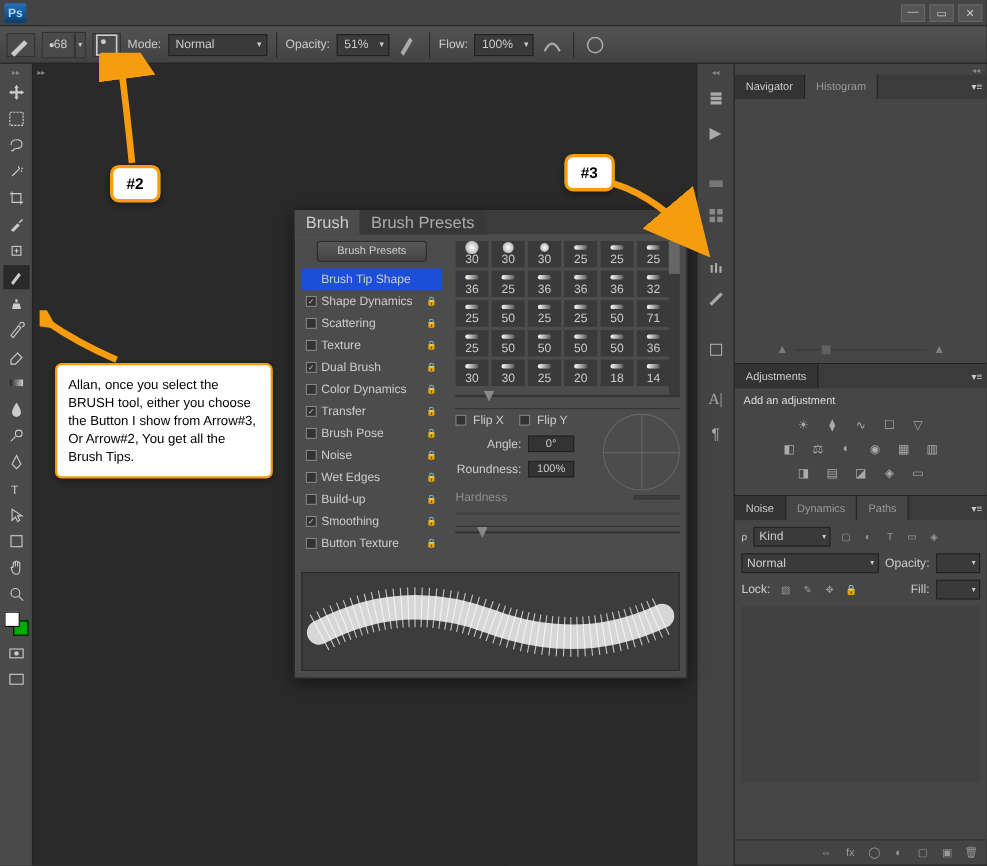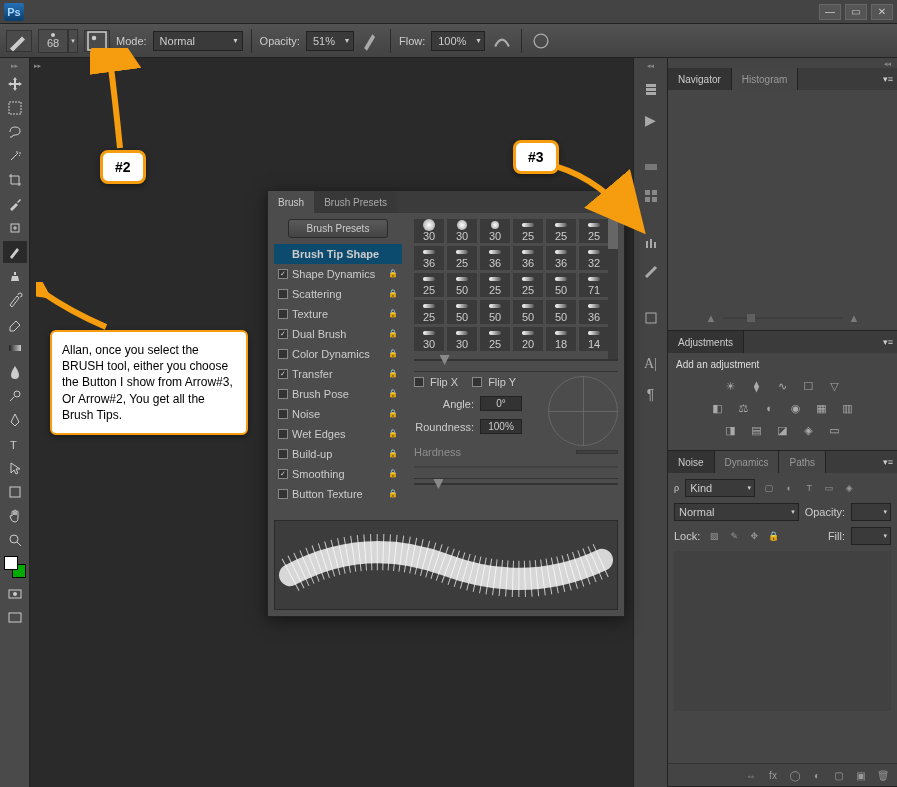--- a/index.html
+++ b/index.html
@@ -4,21 +4,21 @@
 <style>
 * { margin: 0; padding: 0; box-sizing: border-box; font-family: Tahoma, Arial, sans-serif; font-size: 11px; color: #ccc; }
 body { background: #333; width: 897px; height: 787px; overflow: hidden; position: relative; }
 .menubar { background: #444; height: 24px; display: flex; align-items: center; padding: 0 4px; border-bottom: 1px solid #222; }
 .ps-logo { width: 20px; height: 18px; background: linear-gradient(180deg,#2471b8,#0b3d6b); border-radius: 2px; display: flex; align-items: center; justify-content: center; color: #a8d7ff; font-weight: bold; font-size: 11px; margin-right: 10px; }
 .menu-item { padding: 4px 8px; cursor: default; }
 .win-controls { margin-left: auto; display: flex; gap: 4px; }
 .win-btn { width: 22px; height: 16px; background: #555; border: 1px solid #666; display:flex;align-items:center;justify-content:center; font-size:10px; }
 .optionsbar { background: linear-gradient(180deg,#535353,#424242); height: 34px; display: flex; align-items: center; padding: 0 6px; border-bottom: 1px solid #222; gap: 6px; }
 .ob-tool { width: 26px; height: 22px; background: #4a4a4a; border:1px solid #333; display:flex;align-items:center;justify-content:center; }
-.ob-brush-sz { width:30px; height:24px; background:#4a4a4a; border:1px solid #333; display:flex; flex-direction:column; align-items:center; justify-content:center; font-size:8px; position:relative;}
+.ob-brush-sz { width:30px; height:24px; background:#4a4a4a; border:1px solid #333; display:flex; flex-direction:row; align-items:center; justify-content:center; font-size:8px; position:relative;}
 .ob-brush-dot { width:4px; height:4px; background:#ccc; border-radius:50%; }
 .ob-arrow { width:10px; height:24px; background:#4a4a4a; border:1px solid #333; display:flex;align-items:center;justify-content:center; font-size:7px;}
 .ob-label { font-size:11px; }
 .ob-select { background:#3a3a3a; border:1px solid #222; height:20px; padding:0 18px 0 6px; display:flex; align-items:center; position:relative; min-width:90px;}
 .ob-select::after { content:"▾"; position:absolute; right:4px; font-size:8px;}
 .ob-small { min-width:42px; }
 .ob-icon { width:22px; height:20px; display:flex;align-items:center;justify-content:center; }
 .sep { width:1px; height:24px; background:#2a2a2a; margin:0 2px;}
 .workspace { display:flex; height: calc(100% - 58px); }
 .toolbar { width:30px; background:#4a4a4a; border-right:1px solid #222; display:flex; flex-direction:column; padding:4px 0; }
@@ -53,29 +53,29 @@
 .lp-select.wide { flex:1; }
 .lp-icons { display:flex; gap:4px; }
 .lp-ic { width:16px; height:16px; display:flex;align-items:center;justify-content:center; color:#999; font-size:9px;}
 .layers-list { height:160px; background:#414141; }
 .layers-footer { display:flex; gap:6px; padding:4px 6px; justify-content:flex-end; border-top:1px solid #333;}
 .lf-ic { width:16px; height:14px; color:#999; display:flex;align-items:center;justify-content:center; font-size:10px;}
 
 
 .brush-panel { position:absolute; left:237px; top:132px; width:358px; background:#4c4c4c; border:1px solid #222; box-shadow:0 4px 15px rgba(0,0,0,0.5); }
 .brush-tabs { background:#3b3b3b; height:22px; display:flex; }
-.btab { padding:4px 10px; font-size:10px; display:flex;align-items:center;}
+.btab { padding:4px 10px; font-size:15px; display:flex;align-items:center;}
 .btab.active { background:#4c4c4c; }
 .btab.inactive { background:#383838; color:#aaa; }
 .brush-body { display:flex; }
 .brush-left { width:140px; padding:6px; }
 .brush-presets-btn { background:linear-gradient(180deg,#5a5a5a,#444); border:1px solid #2a2a2a; border-radius:3px; padding:3px 8px; margin:0 auto 6px; display:block; text-align:center; font-size:10px; width:100px;}
 .brush-opts { }
 .bopt { display:flex; align-items:center; height:20px; padding:0 4px; gap:4px; font-size:10px; position:relative;}
-.bopt.selected { background:#0c4a6e; color:#fff;font-weight:bold;}
+.bopt.selected { background:#1d4ed8; color:#fff;}
 .bopt .cb { width:10px; height:10px; border:1px solid #888; background:#333; display:flex;align-items:center;justify-content:center; font-size:7px;}
 .bopt .cb.checked::after { content:"✓"; }
 .bopt .lock { margin-left:auto; width:10px; height:10px; font-size:8px; color:#888;}
 .brush-right { flex:1; padding:6px; }
 .tip-grid { display:grid; grid-template-columns:repeat(6,30px); gap:3px; max-height:140px; overflow:hidden; position:relative;}
 .tip-cell { width:30px; height:24px; background:#3a3a3a; display:flex; flex-direction:column; align-items:center; justify-content:flex-end; font-size:8px; padding-bottom:1px;}
 .tip-dot { width:14px; height:10px; display:flex;align-items:center;justify-content:center;}
 .scrollbar { position:absolute; right:0; top:0; width:10px; height:140px; background:#3a3a3a;}
 .scroll-thumb { position:absolute; top:0; right:0; width:10px; height:30px; background:#666;}
 .brush-ctrl { margin-top:8px; }

